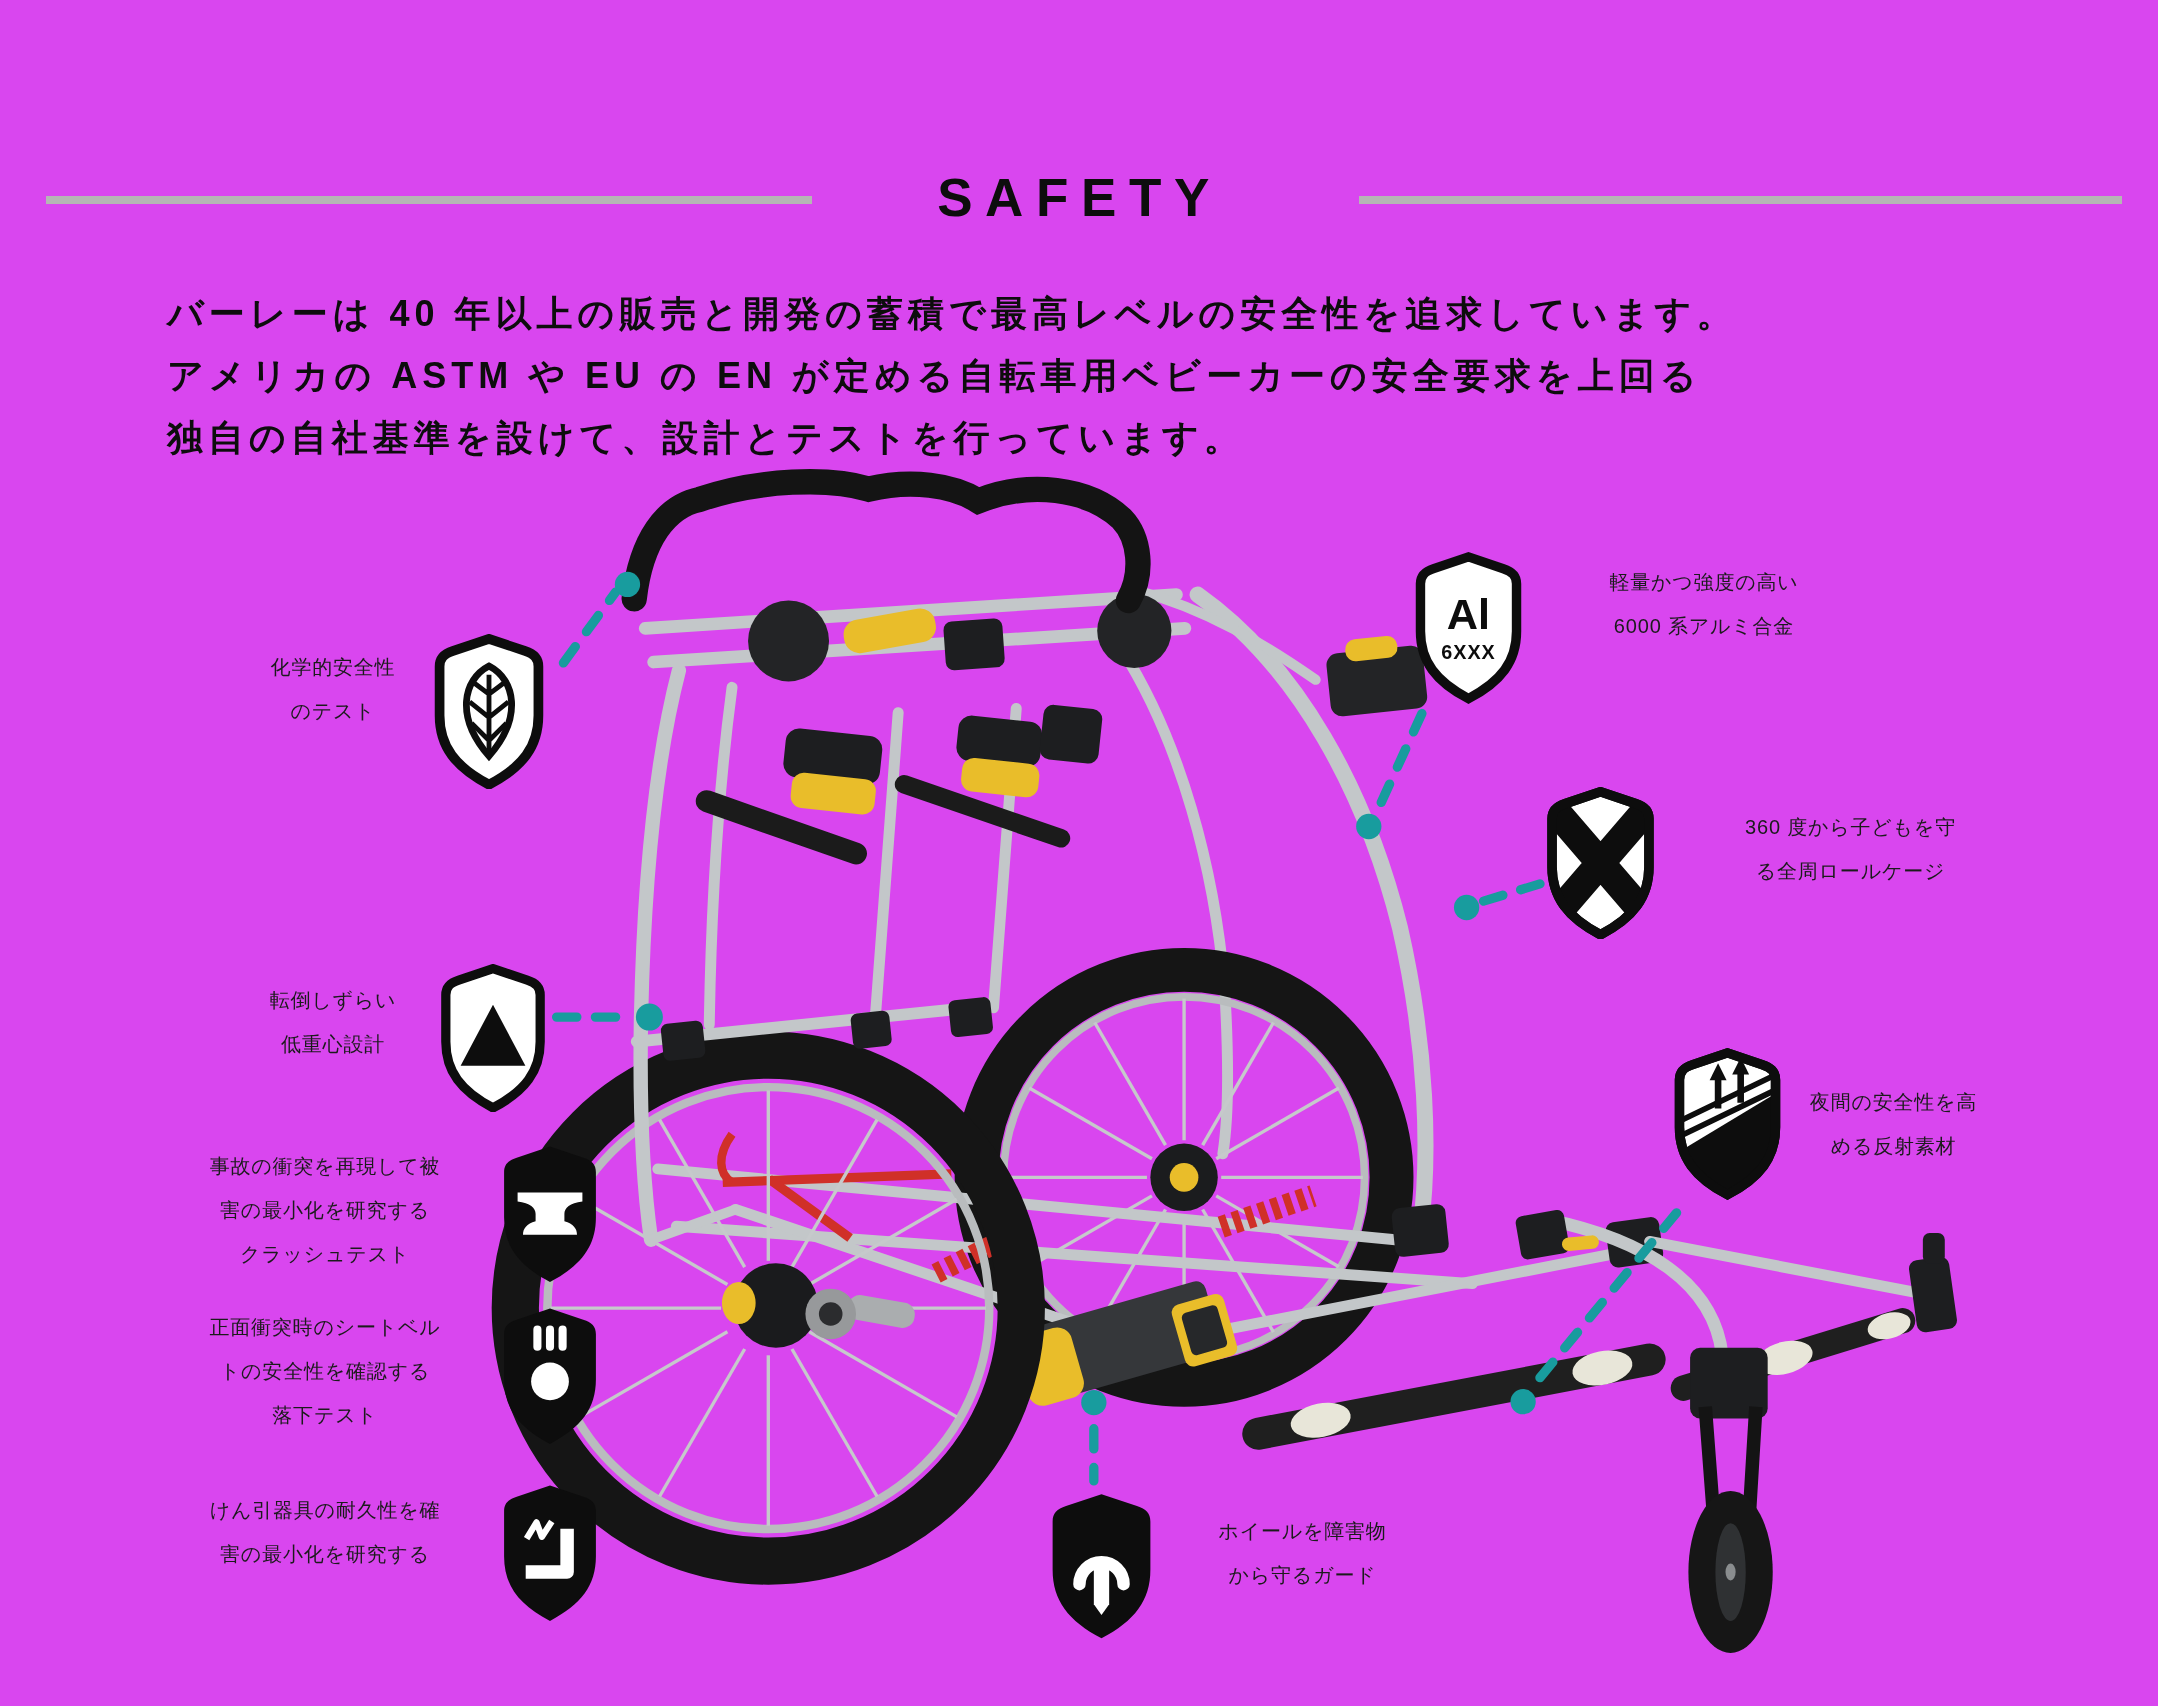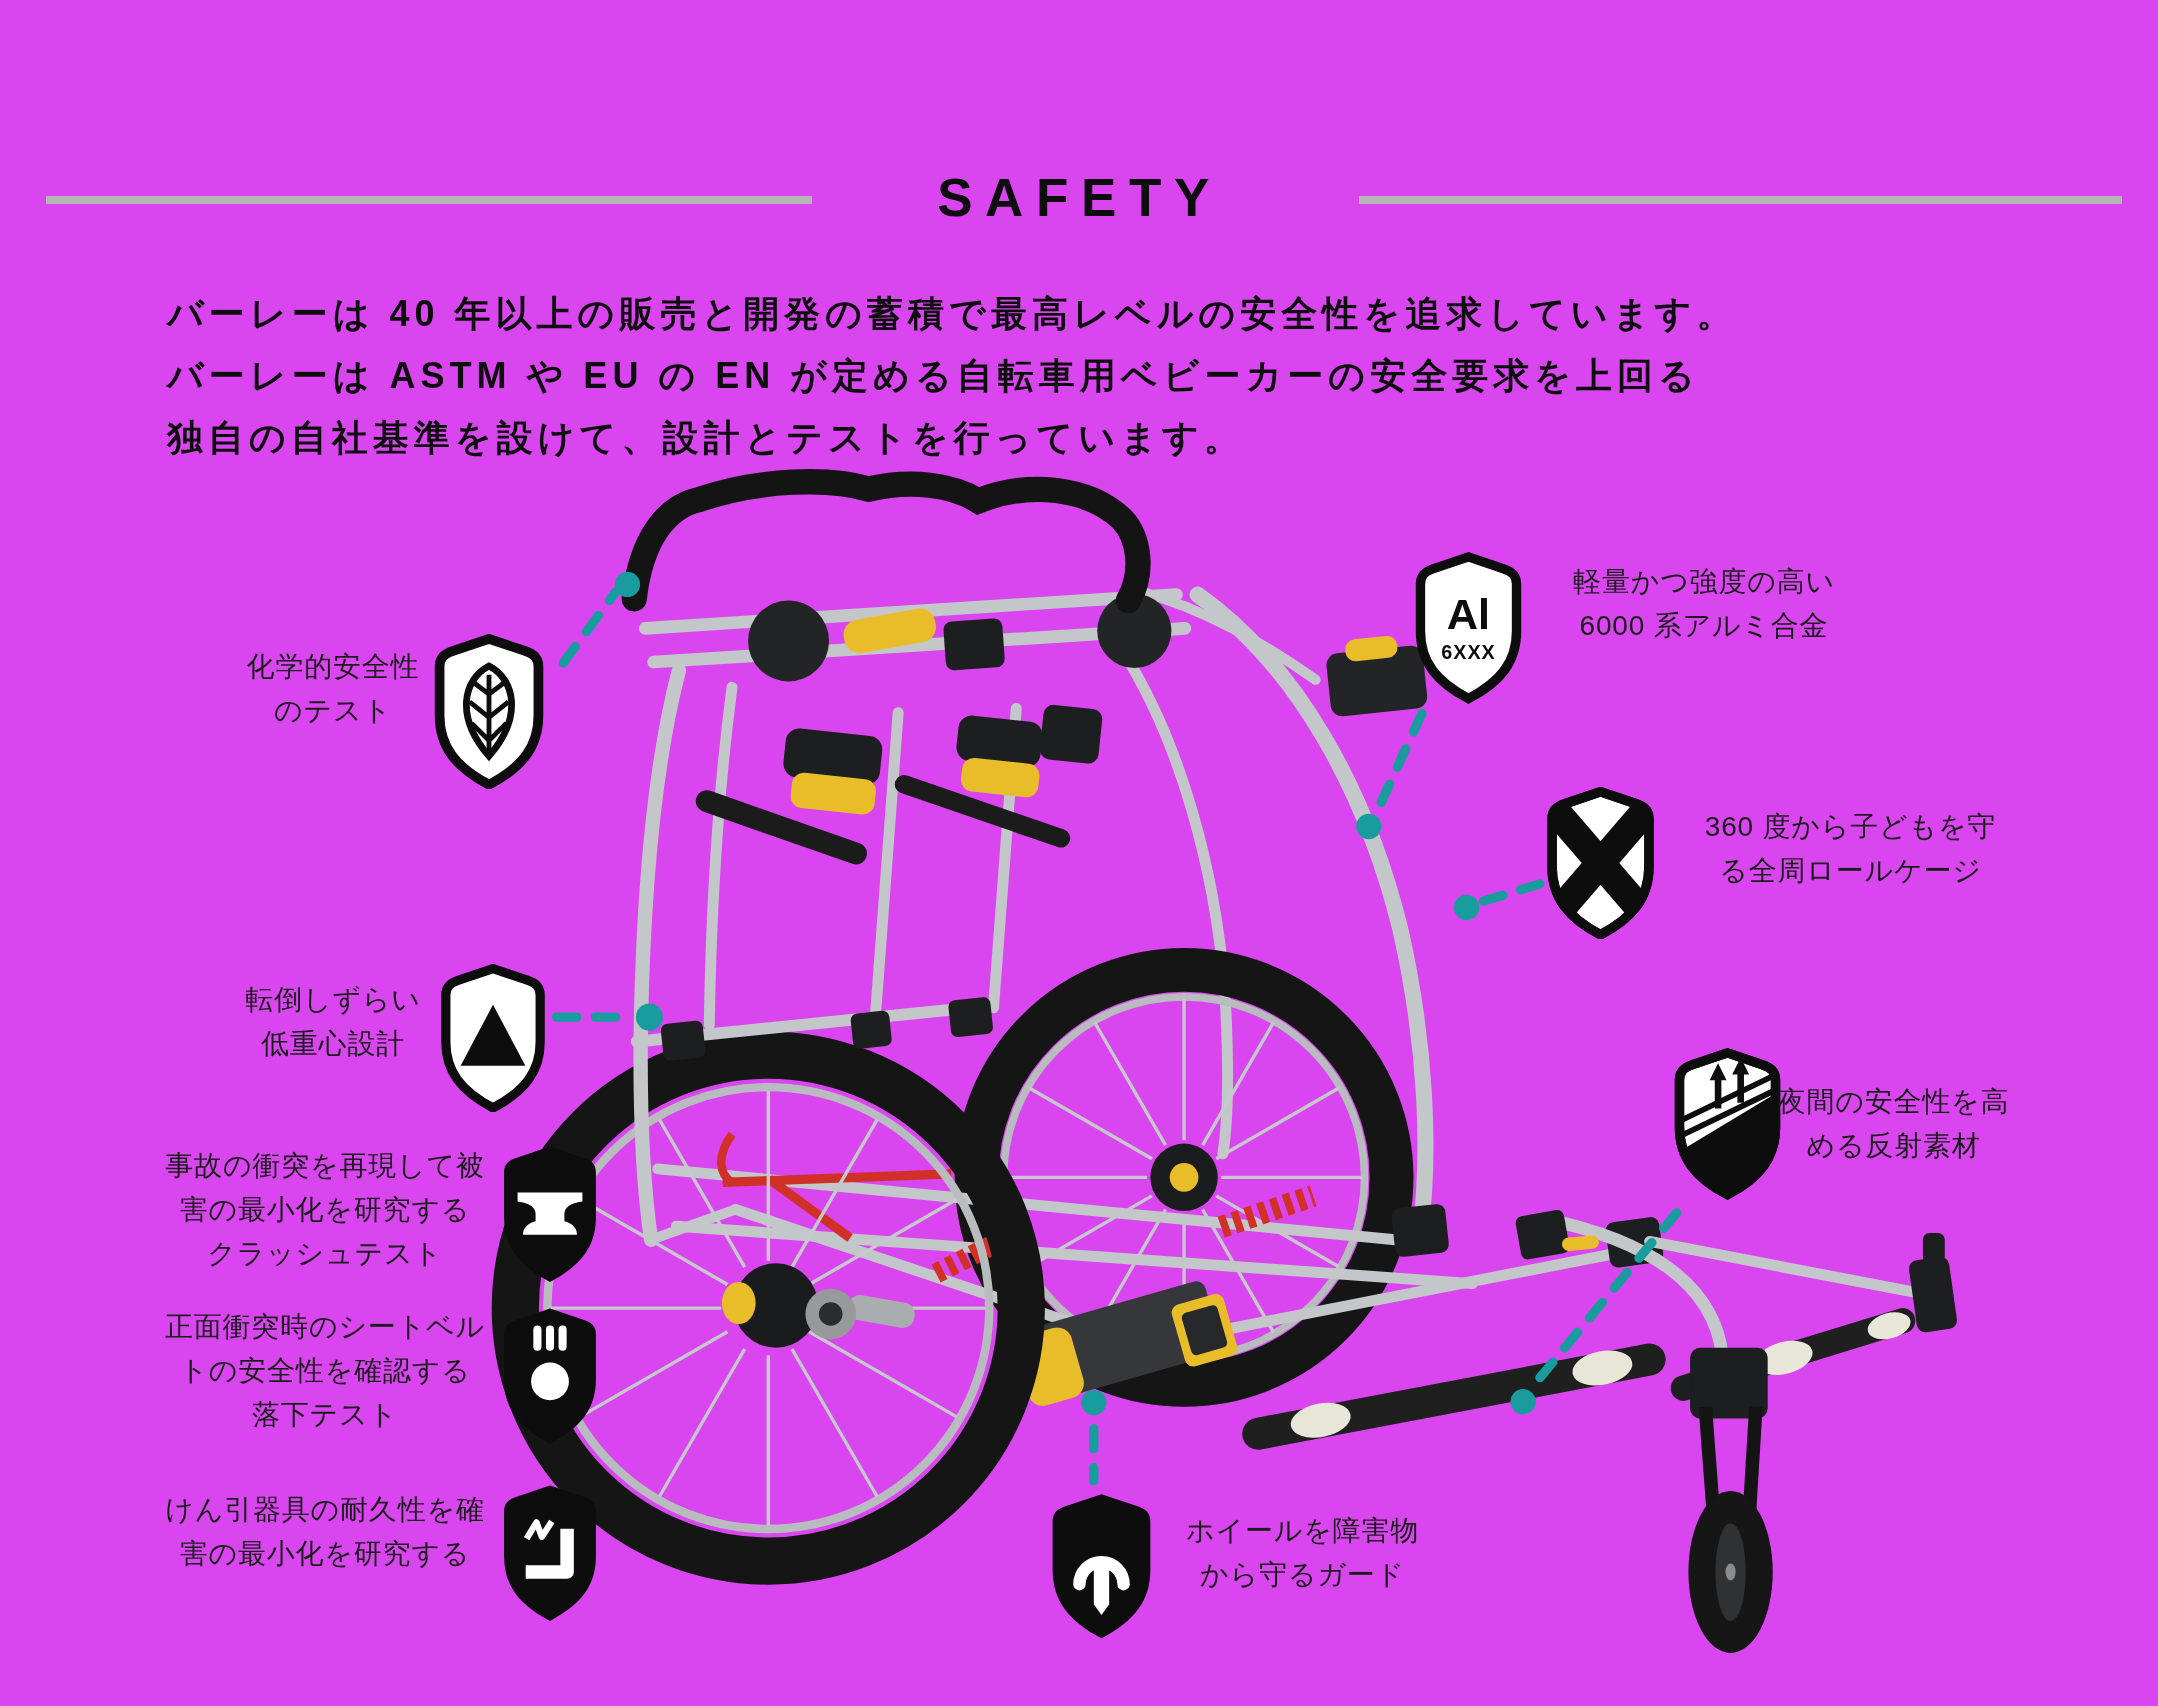--- a/index.html
+++ b/index.html
@@ -9,21 +9,21 @@
   
   .page-title{left:0;right:0;top:167px;text-align:center;font-size:53px;font-weight:800;
               letter-spacing:12.6px;color:#0d0d0d;}
   .rule{top:196px;height:7.6px;background:#b5b5b5;}
   .rule-left{left:46px;width:766px;}
   .rule-right{left:1359px;width:763px;}
   
   .intro{left:167px;top:283px;font-size:36px;font-weight:600;letter-spacing:5px;
          line-height:62px;color:#0d0d0d;white-space:nowrap;}
   
-  .co-label{font-size:28px;line-height:44px;letter-spacing:0.8px;font-weight:500;
+  .co-label{font-size:20px;line-height:44px;letter-spacing:0.8px;font-weight:500;
             text-align:center;color:#1b1b1b;}
   
   .icon-box svg{display:block;width:100%;height:100%;}
   .shield-outline{fill:#ffffff;stroke:#0d0d0d;stroke-width:10;}
   .shield-filled{fill:#0d0d0d;}
   .glyph-stroke{stroke:#0d0d0d;fill:none;}
   .wglyph{fill:#ffffff;}
   .wstroke{stroke:#ffffff;fill:none;}
   .al-main{font-size:46px;font-weight:600;fill:#0d0d0d;font-family:"Liberation Sans",sans-serif;}
   .al-sub{font-size:21px;font-weight:600;fill:#0d0d0d;letter-spacing:1px;font-family:"Liberation Sans",sans-serif;}
@@ -167,21 +167,21 @@
       <path d="M752,710 C760,640 790,600 830,592 C900,568 985,566 1030,580 C1080,568 1130,575 1160,594 C1220,570 1290,578 1330,615 C1352,638 1356,680 1338,712" stroke="#141414" stroke-width="30" fill="none" stroke-linecap="round"></path>
     </g>
   </svg>
 
   <div class="abs rule rule-left"></div>
   <div class="abs page-title">SAFETY</div>
   <div class="abs rule rule-right"></div>
 
   <div class="abs intro">
     <div>バーレーは 40 年以上の販売と開発の蓄積で最高レベルの安全性を追求しています。</div>
-    <div>バーレーは ASTM や EU の EN が定める自転車用ベビーカーの安全要求を上回る</div>
+    <div>アメリカの ASTM や EU の EN が定める自転車用ベビーカーの安全要求を上回る</div>
     <div>独自の自社基準を設けて、設計とテストを行っています。</div>
   </div>
 
   <div class="abs co-label" style="left:194px;top:645px;width:278px;">
     <div>化学的安全性</div>
     <div>のテスト</div>
   </div>
   <div class="abs icon-box" style="left:426px;top:634px;width:126px;height:155px;">
     <svg viewBox="0 0 120 160">
       <path class="shield-outline" d="M60,5 L23,17.5 C13.5,20.5 9,25 9,33.5 L9,84 C9,116 25.5,137.5 60,155.5 C94.5,137.5 111,116 111,84 L111,33.5 C111,25 106.5,20.5 97,17.5 Z"></path>

